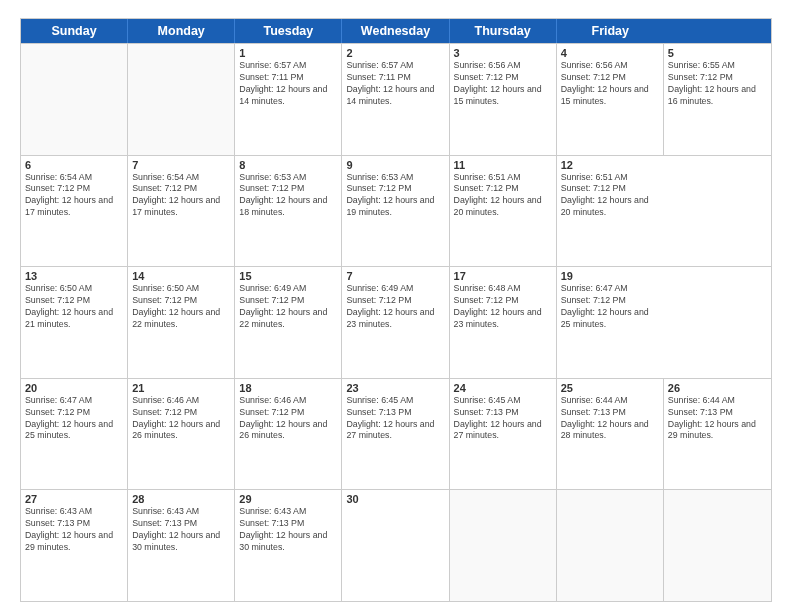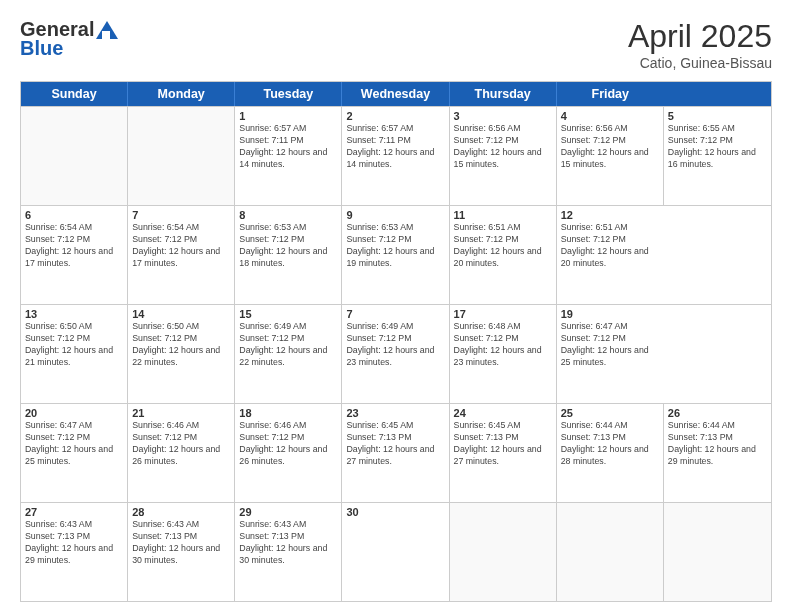--- a/index.html
+++ b/index.html
@@ -116,36 +116,20 @@
     .day-info {
       font-size: 8.8px;
       color: #444;
       line-height: 1.35;
     }
   </style>
 </head>
 <body>
 
 <div class="page">
-  <div class="header">
-    <div class="logo">
-      <div class="logo-text">
-        <span class="logo-general">General</span>
-        <svg class="logo-icon" viewBox="0 0 22 18">
-          <polygon points="0,18 11,0 22,18" fill="#1a5fb4"></polygon>
-          <polygon points="6,18 14,18 14,10 6,10" fill="#fff"></polygon>
-        </svg>
-      </div>
-      <span class="logo-blue" style="margin-top:-4px;">Blue</span>
-    </div>
-    <div class="title-block">
-      <div class="calendar-title">April 2025</div>
-      <div class="calendar-subtitle">Catio, Guinea-Bissau</div>
-    </div>
-  </div>
 
   <div class="calendar">
     <div class="cal-header-row">
     <div class="cal-header-cell">Sunday</div>
         <div class="cal-header-cell">Monday</div>
         <div class="cal-header-cell">Tuesday</div>
         <div class="cal-header-cell">Wednesday</div>
         <div class="cal-header-cell">Thursday</div>
         <div class="cal-header-cell">Friday</div>
       </div>

